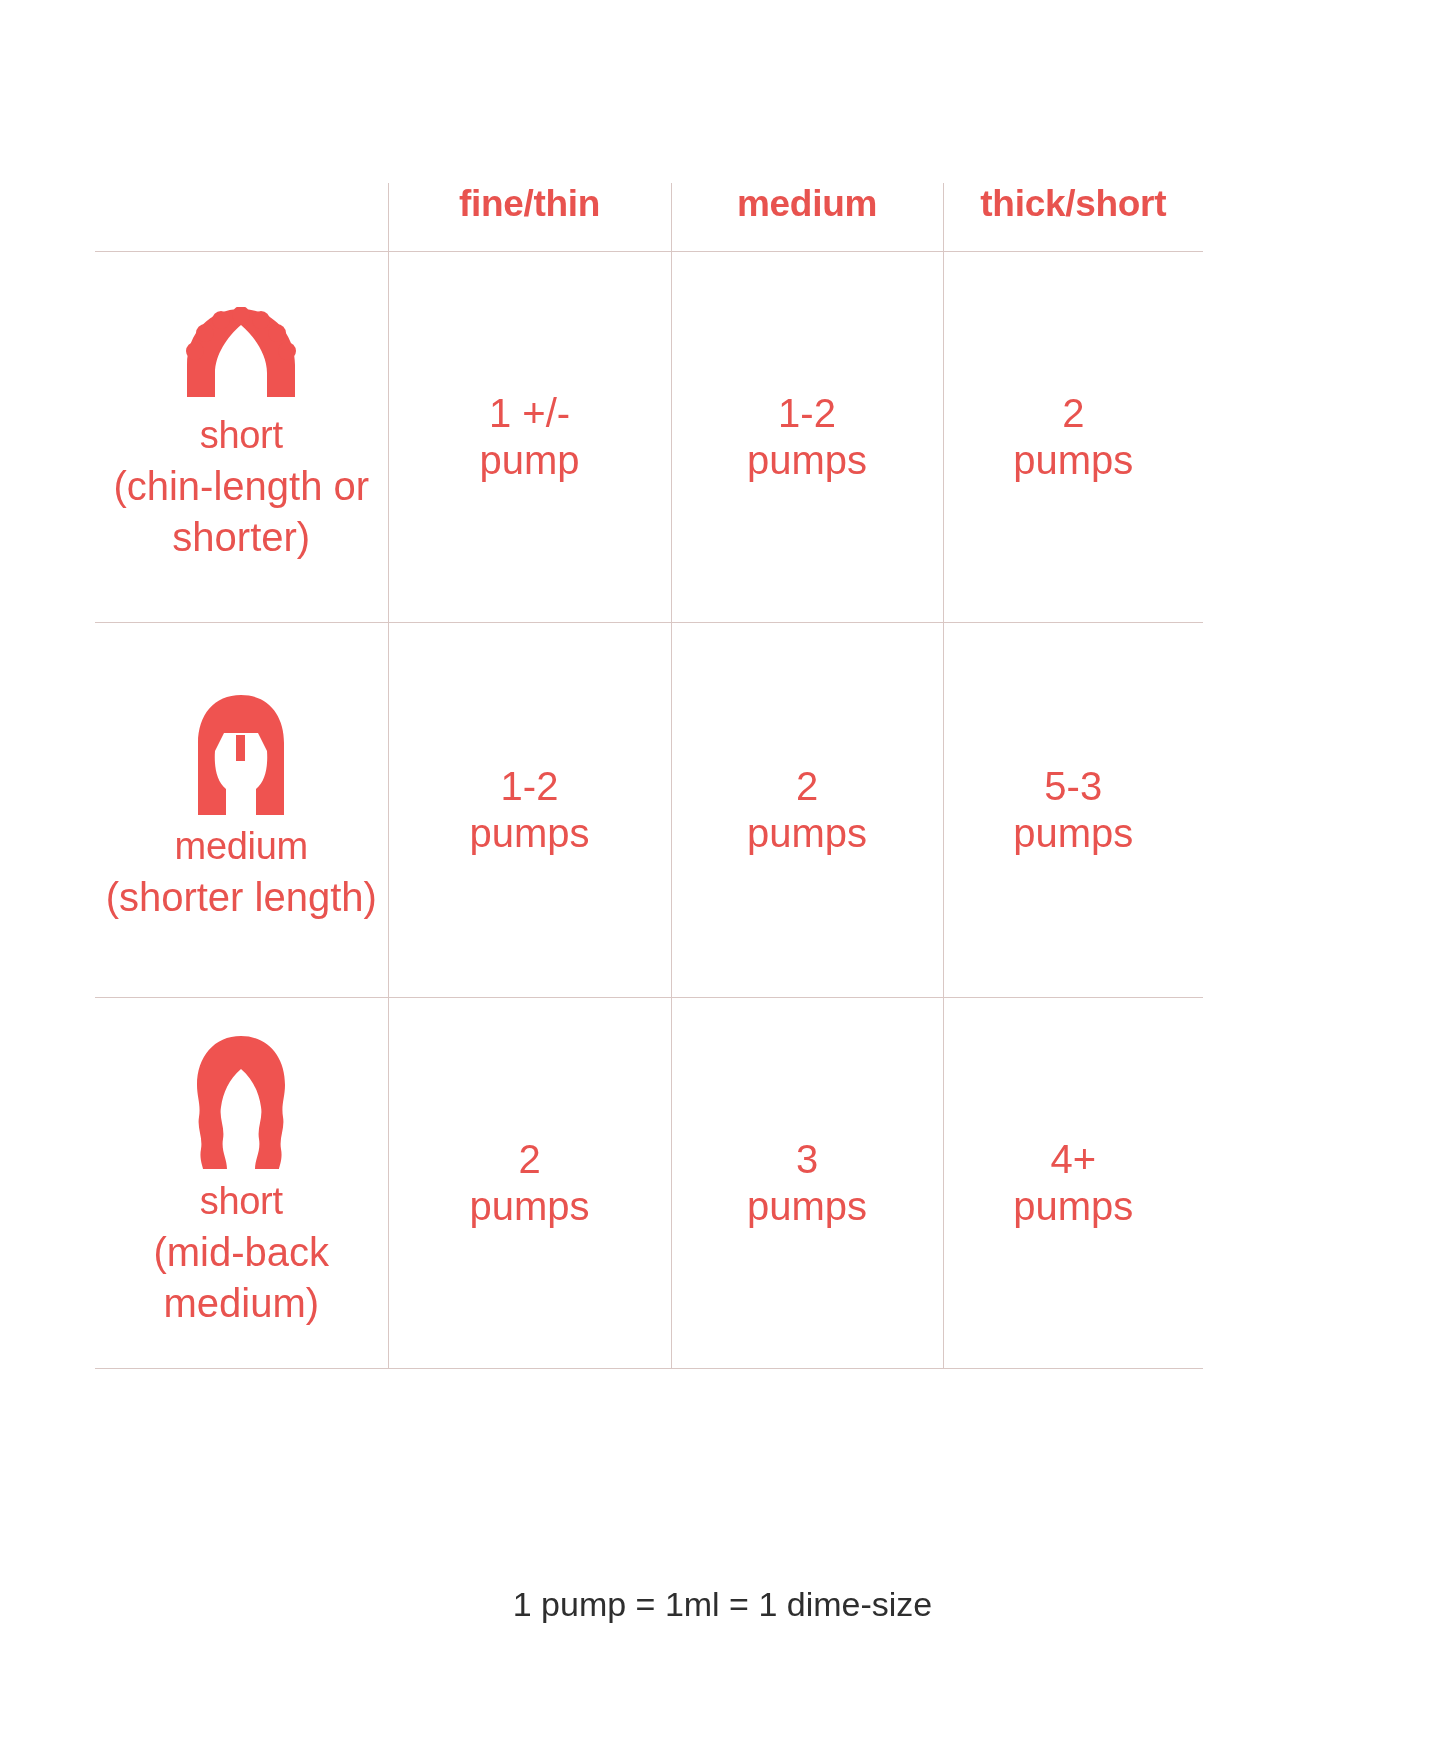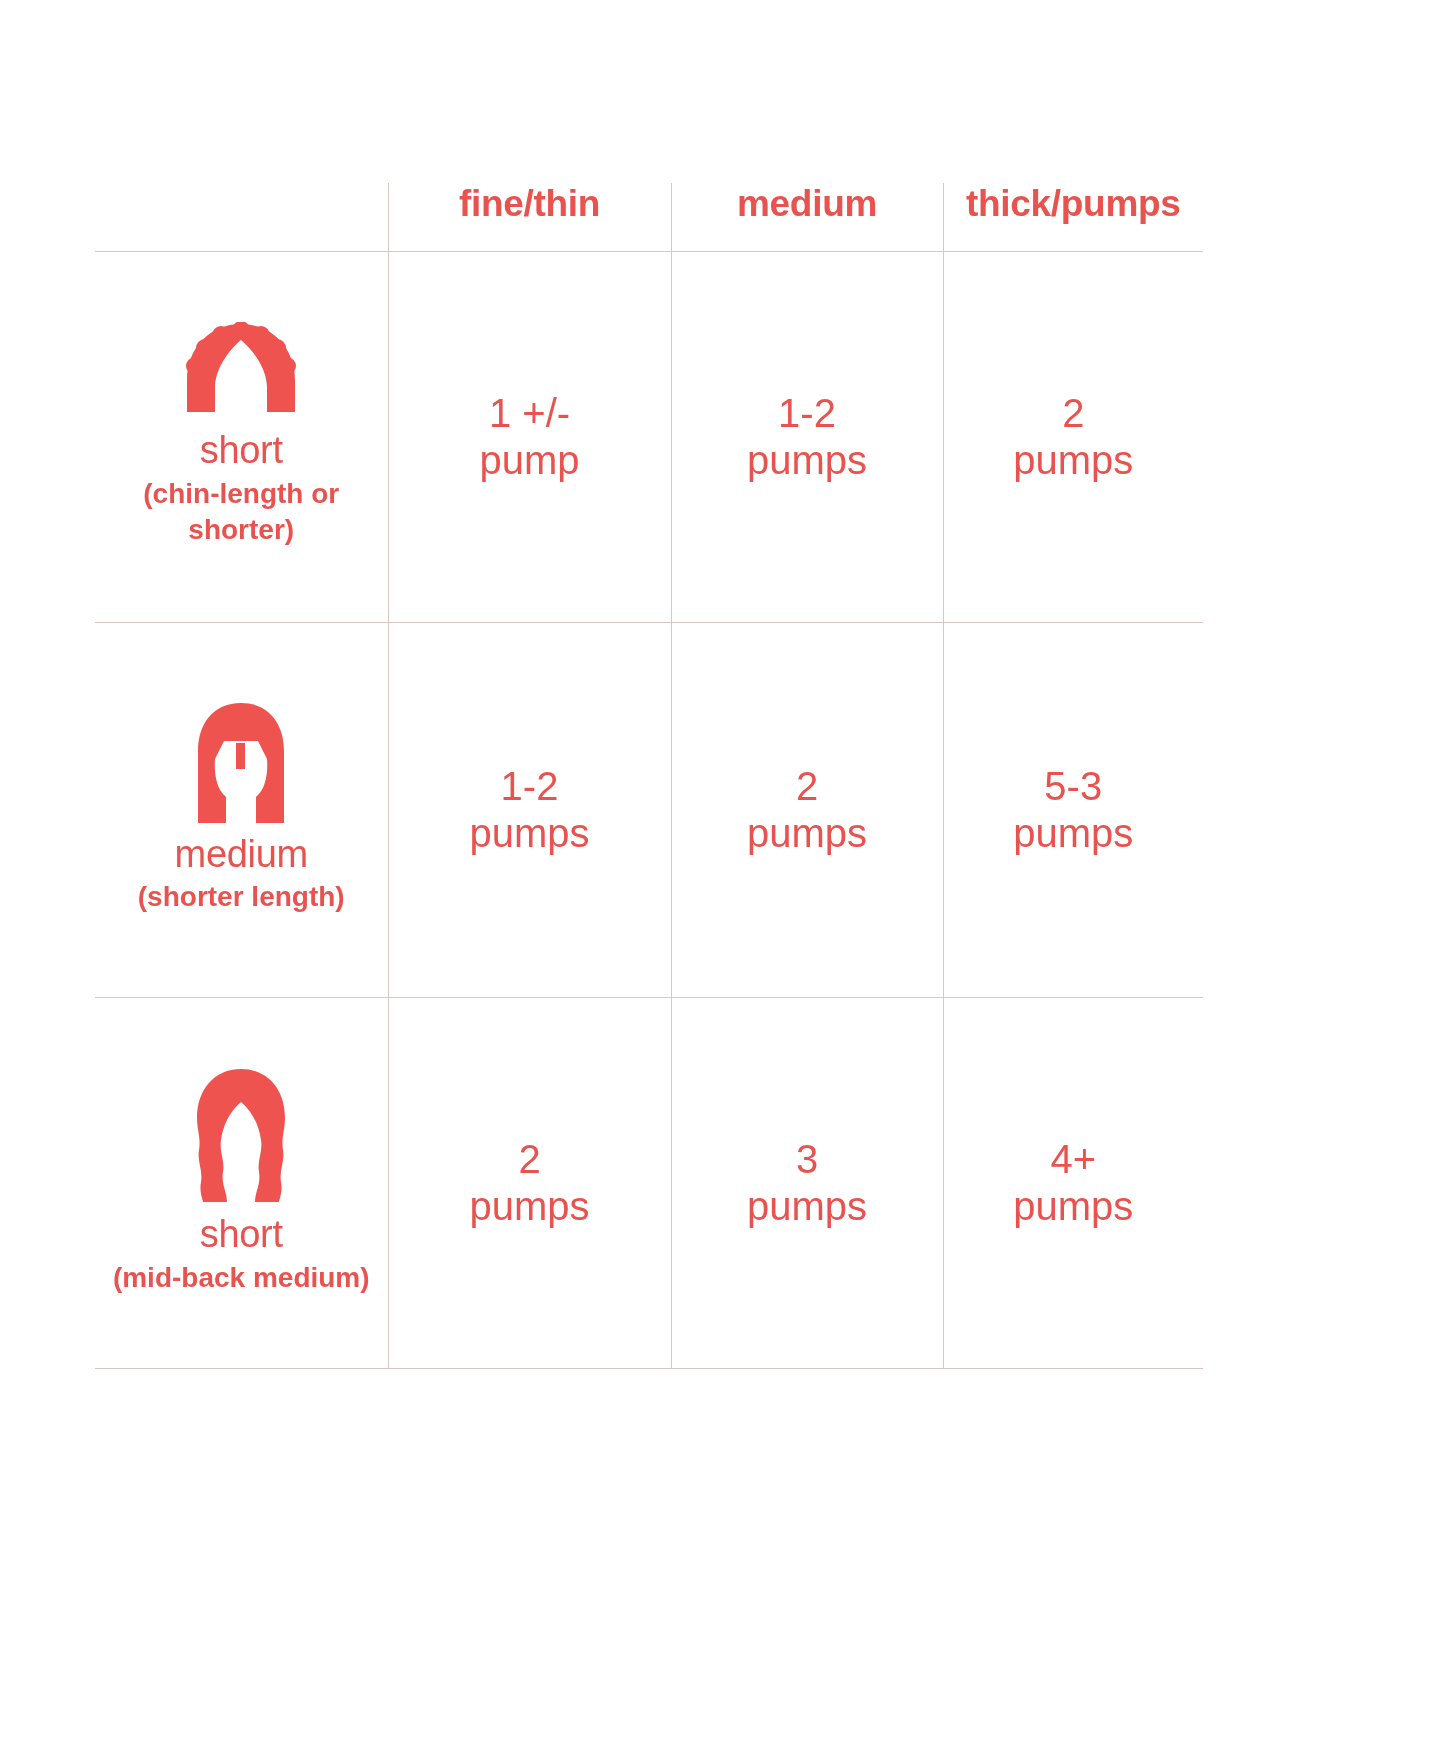--- a/index.html
+++ b/index.html
@@ -79,22 +79,22 @@
   .row-title {
     display: block;
     font-size: 38px;
     font-weight: normal;
     letter-spacing: -0.3px;
     line-height: 1.1;
     margin-bottom: 4px;
   }
   .row-sub {
     display: block;
-    font-size: 28px;
-    font-weight: 700;
+    font-size: 40px;
+    font-weight: 400;
     line-height: 1.28;
   }
   .cell-num {
     display: block;
     white-space: pre-line;
   }
   .footnote {
     position: absolute;
     left: 0;
     top: 1585px;
@@ -115,21 +115,21 @@
       <col class="c0">
         <col class="c1">
         <col class="c2">
         <col class="c3">
     </colgroup>
     <thead>
       <tr>
         <th class="corner"></th>
         <th class="colhead">fine/thin</th>
         <th class="colhead">medium</th>
-        <th class="colhead">thick/pumps</th>
+        <th class="colhead">thick/short</th>
       </tr>
     </thead>
     <tbody>
 
       <tr class="r0">
         <td class="rowhead">
           <span class="icon-wrap">
             <svg width="128" height="100" viewBox="0 0 128 100" aria-hidden="true">
               <path d="M64 2 C33 2 10 26 10 58 L10 90 L38 90 L38 66 C38 48 50 30 64 18 C78 30 90 48 90 66 L90 90 L118 90 L118 58 C118 26 95 2 64 2 Z" fill="#ef5350"></path>
               <circle cx="18" cy="44" r="9" fill="#ef5350"></circle>
@@ -204,14 +204,15 @@
           </td>
         <td>
             <span class="cell-num">4+
 pumps</span>
           </td>
       </tr>
 
     </tbody>
   </table>
 
+  <div class="footnote">1 pump = 1ml = 1 dime-size</div>
 
 </div>
 
 </body></html>

